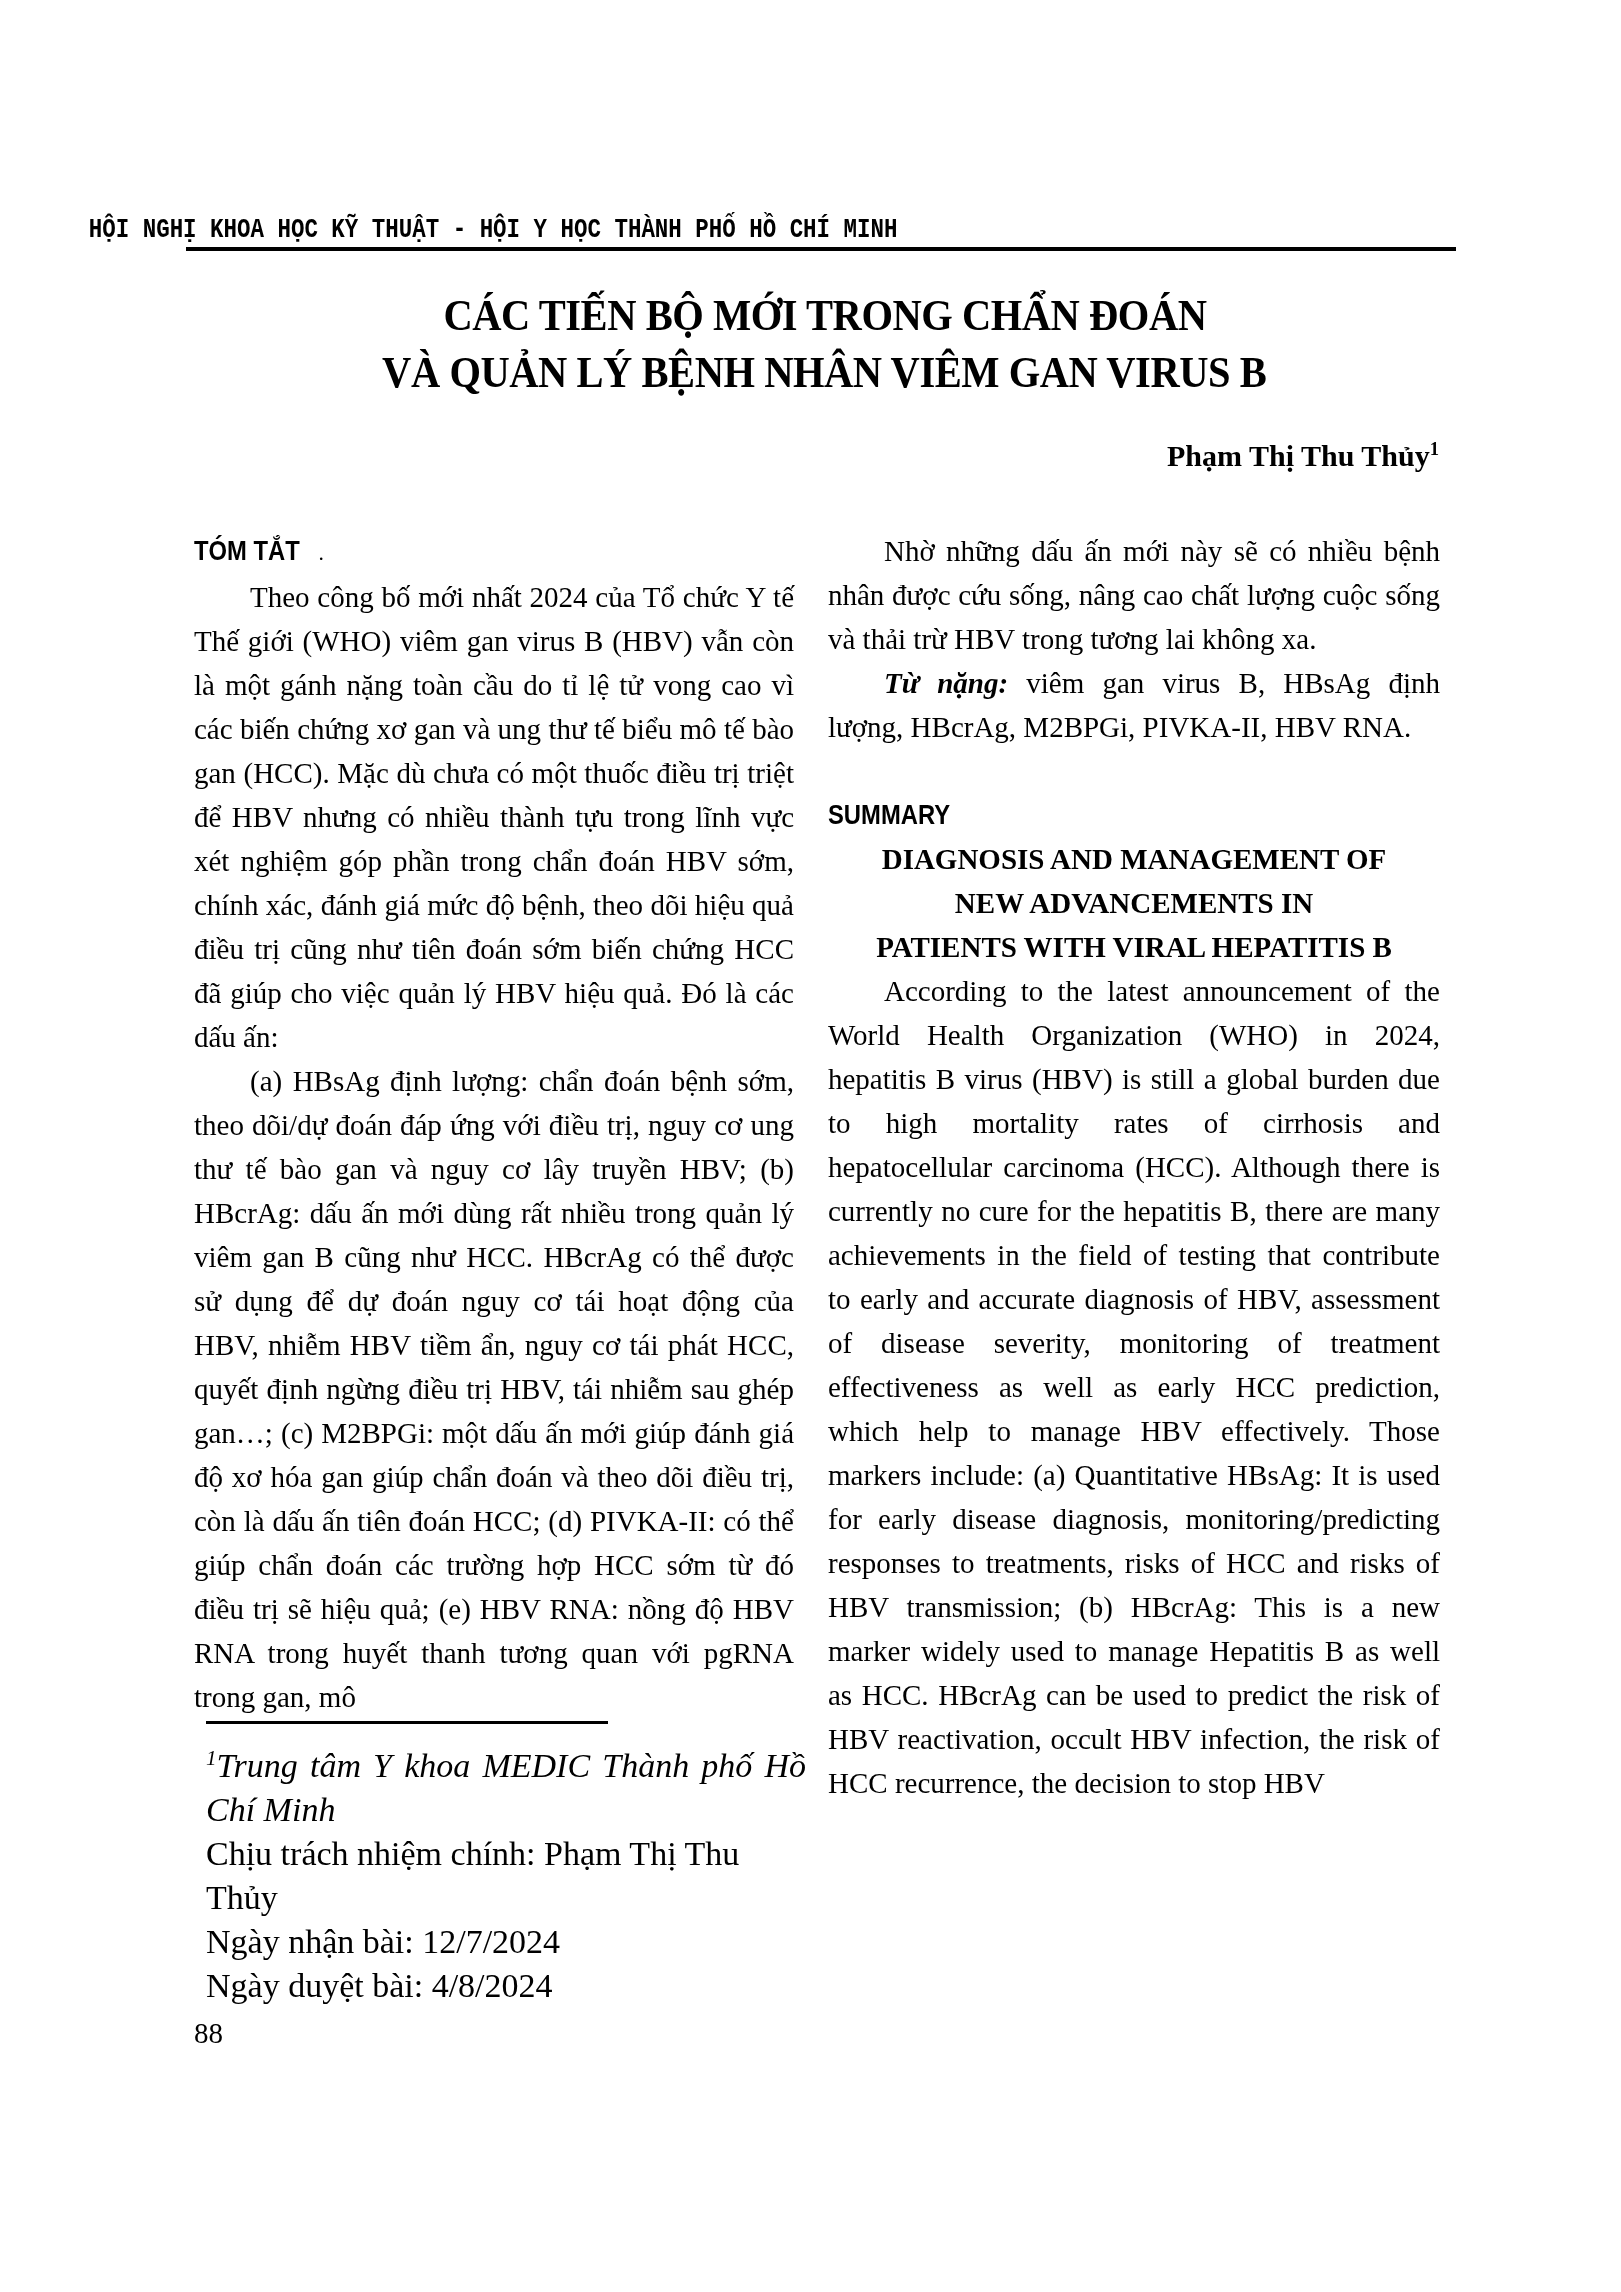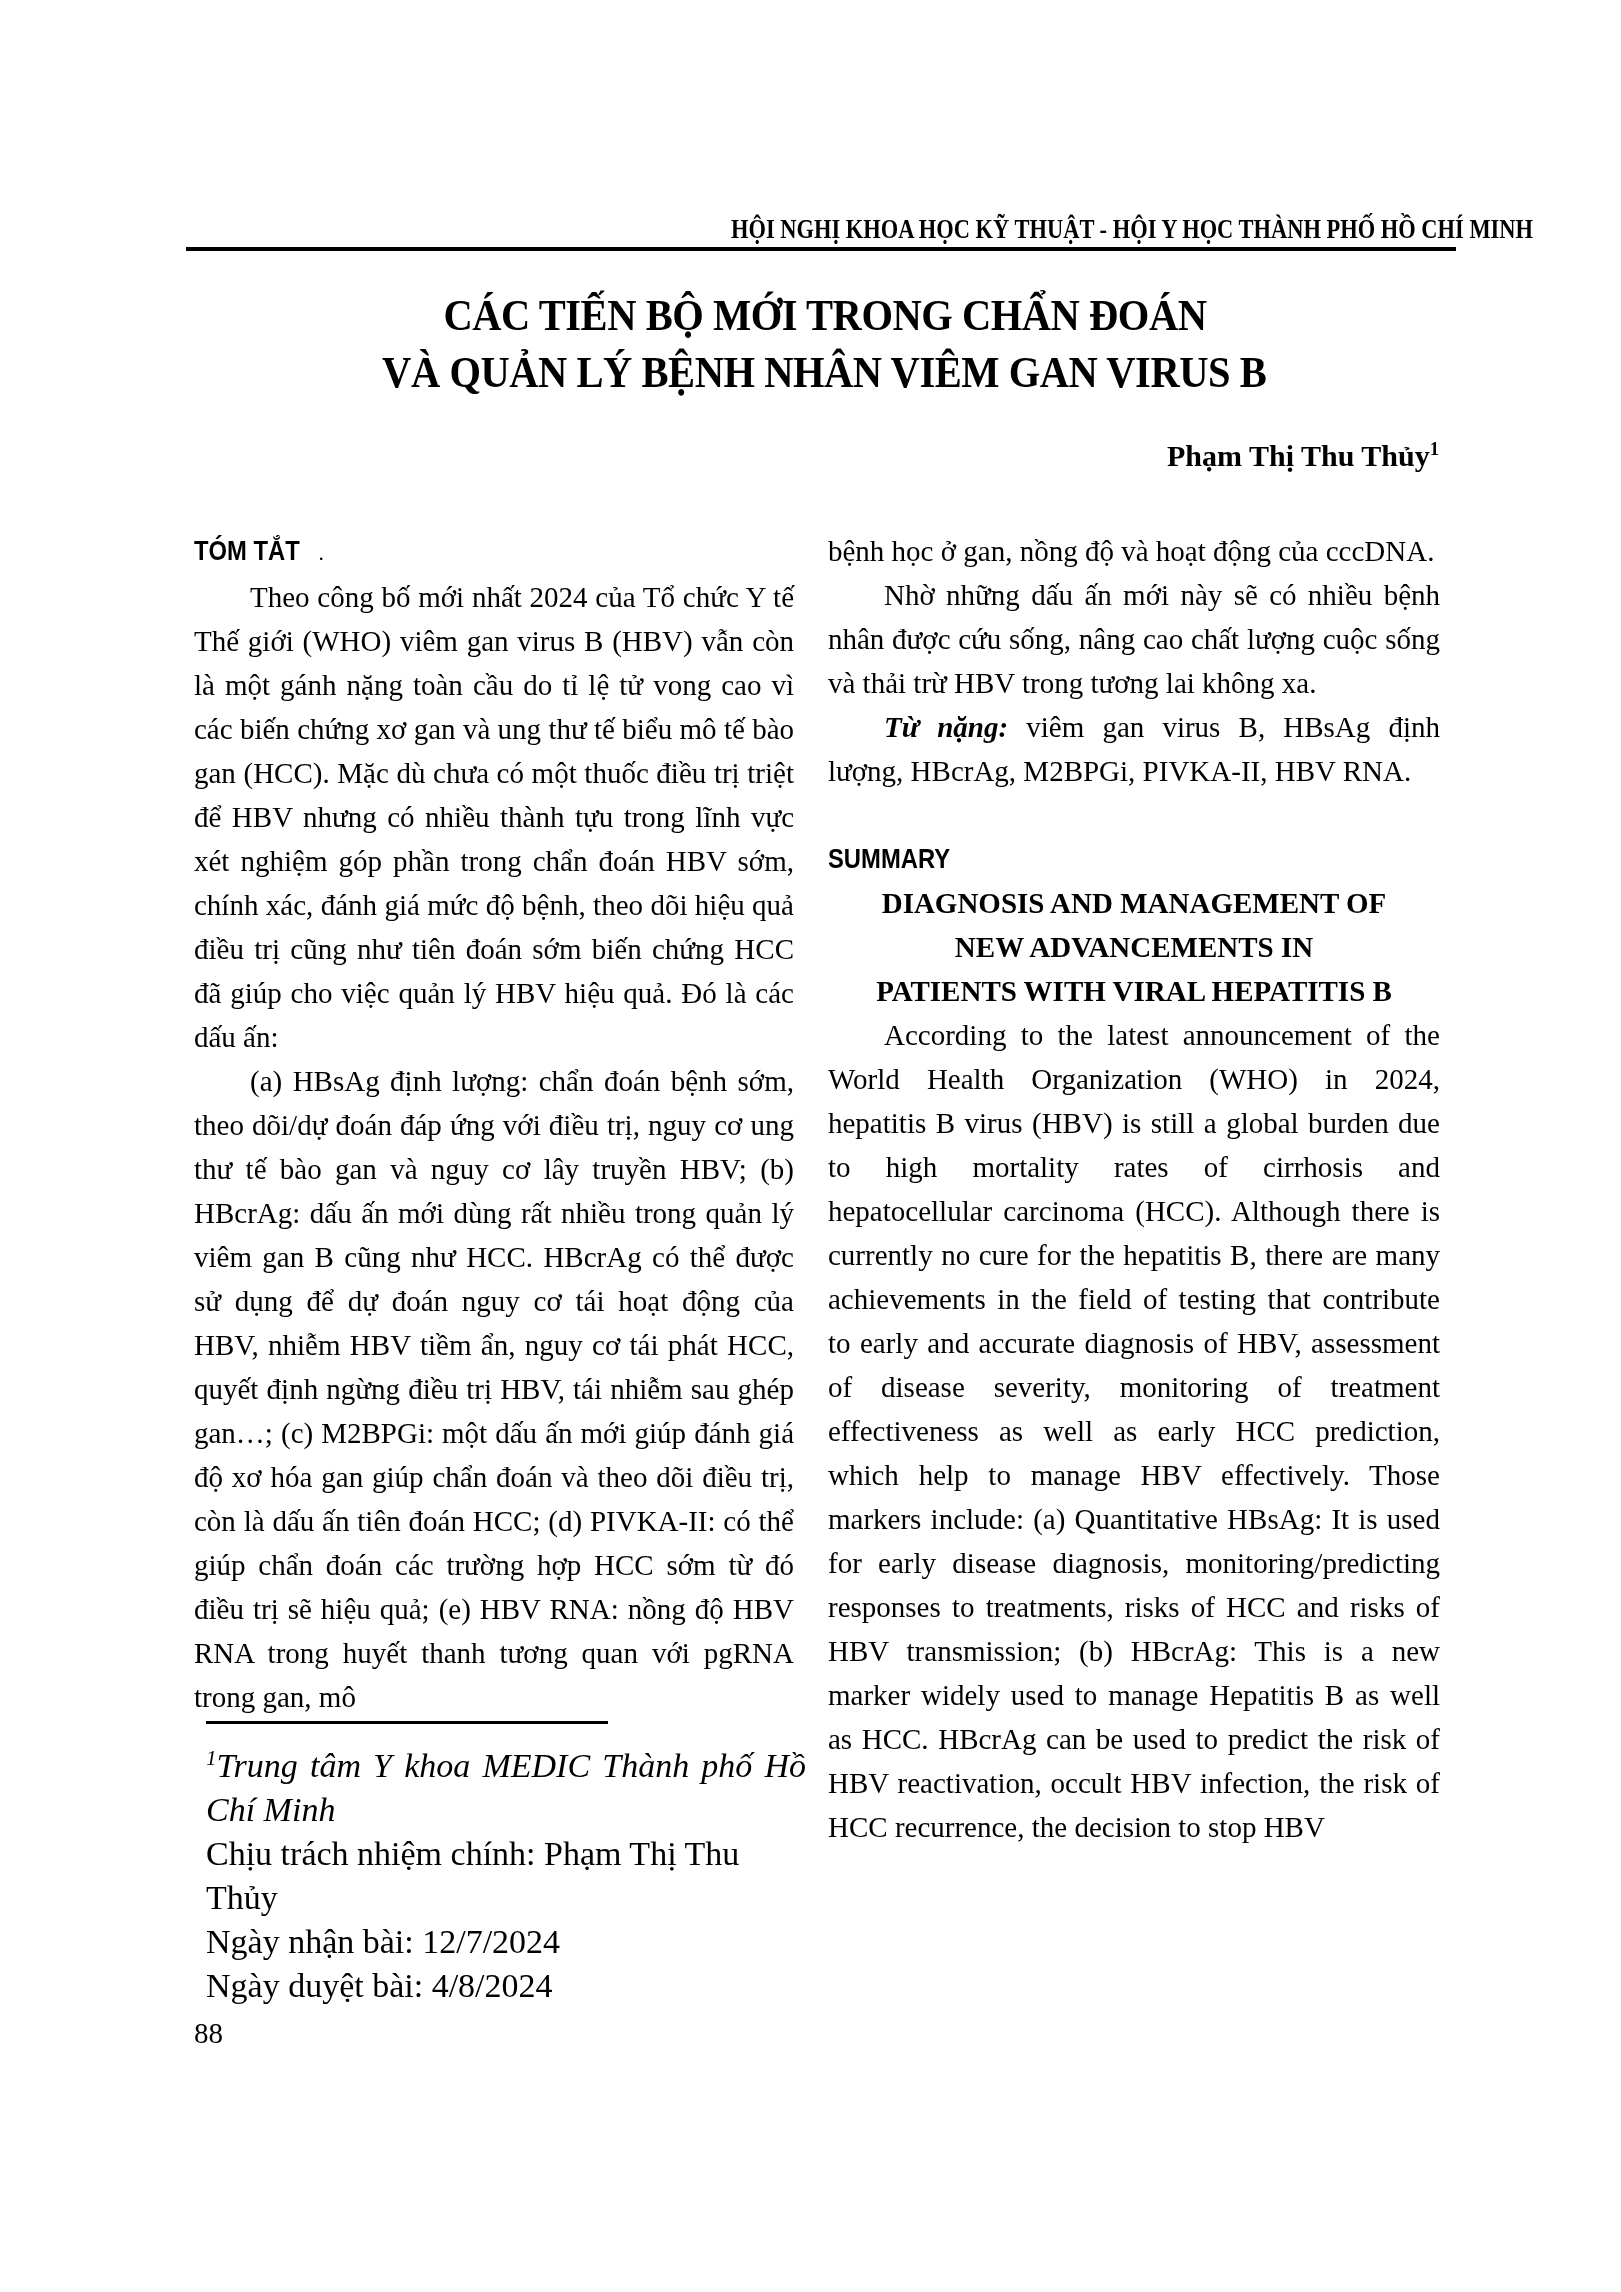--- a/index.html
+++ b/index.html
@@ -12,22 +12,22 @@
     font-family: "Liberation Serif", serif;
     color: #000;
     overflow: hidden;
   }
 
   
   .running-header {
     position: absolute;
     top: 214px; left: 0;
     width: 100%;
-    text-align: right;
-    font-family: Liberation Serif, serif;
+    text-align: left;
+    font-family: Liberation Mono, monospace;
     font-weight: bold;
     font-size: 27.4px;
     line-height: 31px;
     white-space: nowrap;
   }
   .condensed-c { display: inline-block; transform: scaleX(0.82); transform-origin: 50% 50%; }
   .header-rule {
     position: absolute;
     top: 247px; left: 186px;
     width: 1270px; height: 3.9px;
@@ -143,21 +143,20 @@
 
   <div class="col col-left">
     <div class="section-heading">
       <span class="condensed-l">TÓM TẮT</span><span class="heading-dot">.</span>
     </div>
     <p>Theo công bố mới nhất 2024 của Tổ chức Y tế Thế giới (WHO) viêm gan virus B (HBV) vẫn còn là một gánh nặng toàn cầu do tỉ lệ tử vong cao vì các biến chứng xơ gan và ung thư tế biểu mô tế bào gan (HCC). Mặc dù chưa có một thuốc điều trị triệt để HBV nhưng có nhiều thành tựu trong lĩnh vực xét nghiệm góp phần trong chẩn đoán HBV sớm, chính xác, đánh giá mức độ bệnh, theo dõi hiệu quả điều trị cũng như tiên đoán sớm biến chứng HCC đã giúp cho việc quản lý HBV hiệu quả. Đó là các dấu ấn:</p>
     <p>(a) HBsAg định lượng: chẩn đoán bệnh sớm, theo dõi/dự đoán đáp ứng với điều trị, nguy cơ ung thư tế bào gan và nguy cơ lây truyền HBV; (b) HBcrAg: dấu ấn mới dùng rất nhiều trong quản lý viêm gan B cũng như HCC. HBcrAg có thể được sử dụng để dự đoán nguy cơ tái hoạt động của HBV, nhiễm HBV tiềm ẩn, nguy cơ tái phát HCC, quyết định ngừng điều trị HBV, tái nhiễm sau ghép gan…; (c) M2BPGi: một dấu ấn mới giúp đánh giá độ xơ hóa gan giúp chẩn đoán và theo dõi điều trị, còn là dấu ấn tiên đoán HCC; (d) PIVKA-II: có thể giúp chẩn đoán các trường hợp HCC sớm từ đó điều trị sẽ hiệu quả; (e) HBV RNA: nồng độ HBV RNA trong huyết thanh tương quan với pgRNA trong gan, mô</p>
   </div>
 
   <div class="col col-right">
-    <p class="no-indent">bệnh học ở gan, nồng độ và hoạt động của cccDNA.</p>
     <p>Nhờ những dấu ấn mới này sẽ có nhiều bệnh nhân được cứu sống, nâng cao chất lượng cuộc sống và thải trừ HBV trong tương lai không xa.</p>
     <p><span class="kw-label">Từ nặng:</span><span> viêm gan virus B, HBsAg định lượng, HBcrAg, M2BPGi, PIVKA-II, HBV RNA.</span></p>
 
     <div class="section-heading summary-heading">
       <span class="condensed-l">SUMMARY</span>
     </div>
     <div class="summary-title">
       <span class="st-line">DIAGNOSIS AND MANAGEMENT OF</span>
       <span class="st-line">NEW ADVANCEMENTS IN</span>
       <span class="st-line">PATIENTS WITH VIRAL HEPATITIS B</span>

